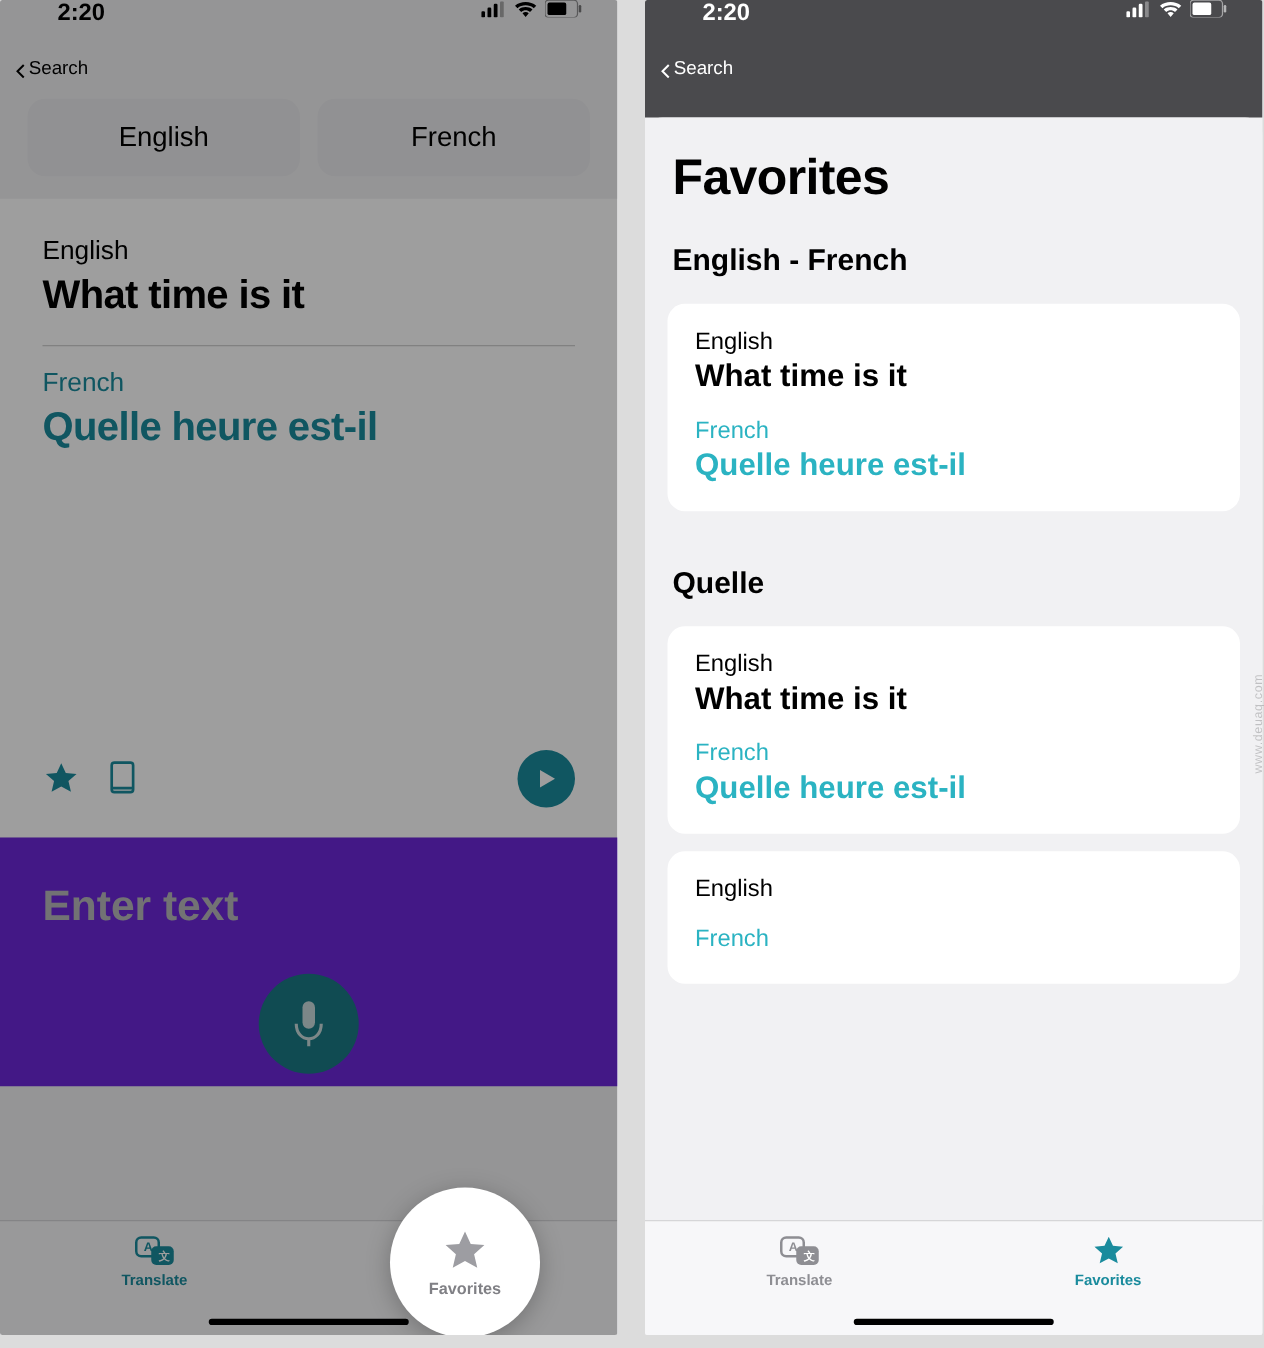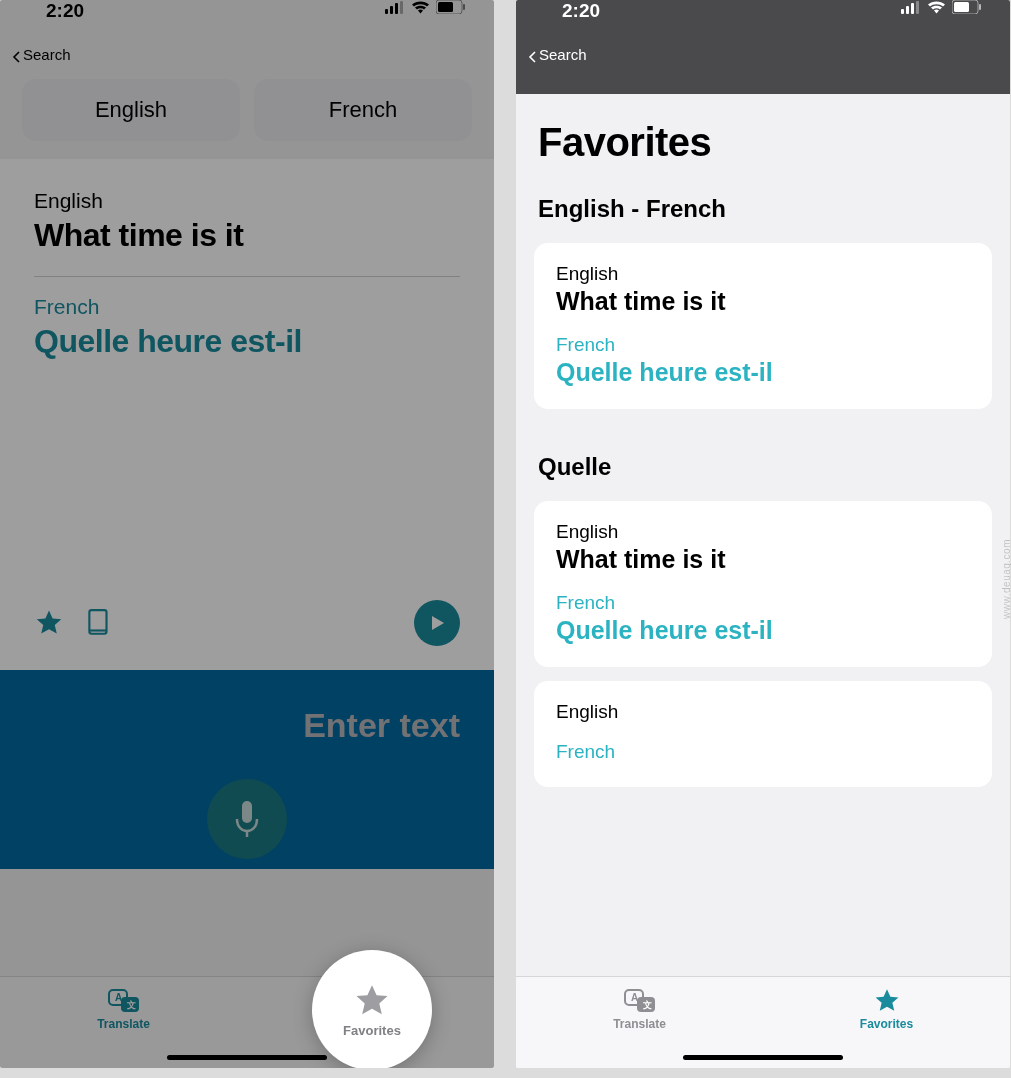--- a/index.html
+++ b/index.html
@@ -89,24 +89,23 @@
     margin-top: 240px;
   }
   .card-actions-left { display: flex; gap: 22px; align-items: center; }
   .icon-btn { color: #1a8b9d; }
   .play-btn {
     width: 46px; height: 46px; border-radius: 50%; background: #1a8b9d;
     display: flex; align-items: center; justify-content: center;
   }
 
   .input-area {
-    background: #0369a1;
+    background: #6d28d9;
     padding: 36px 34px 10px;
     position: relative;
-    text-align: right;
   }
   .enter-text {
     font-size: 34px;
     font-weight: 600;
     color: #b8b8bc;
   }
   .mic-btn {
     width: 80px; height: 80px; border-radius: 50%;
     background: #1a7a85;
     display: flex; align-items: center; justify-content: center;

